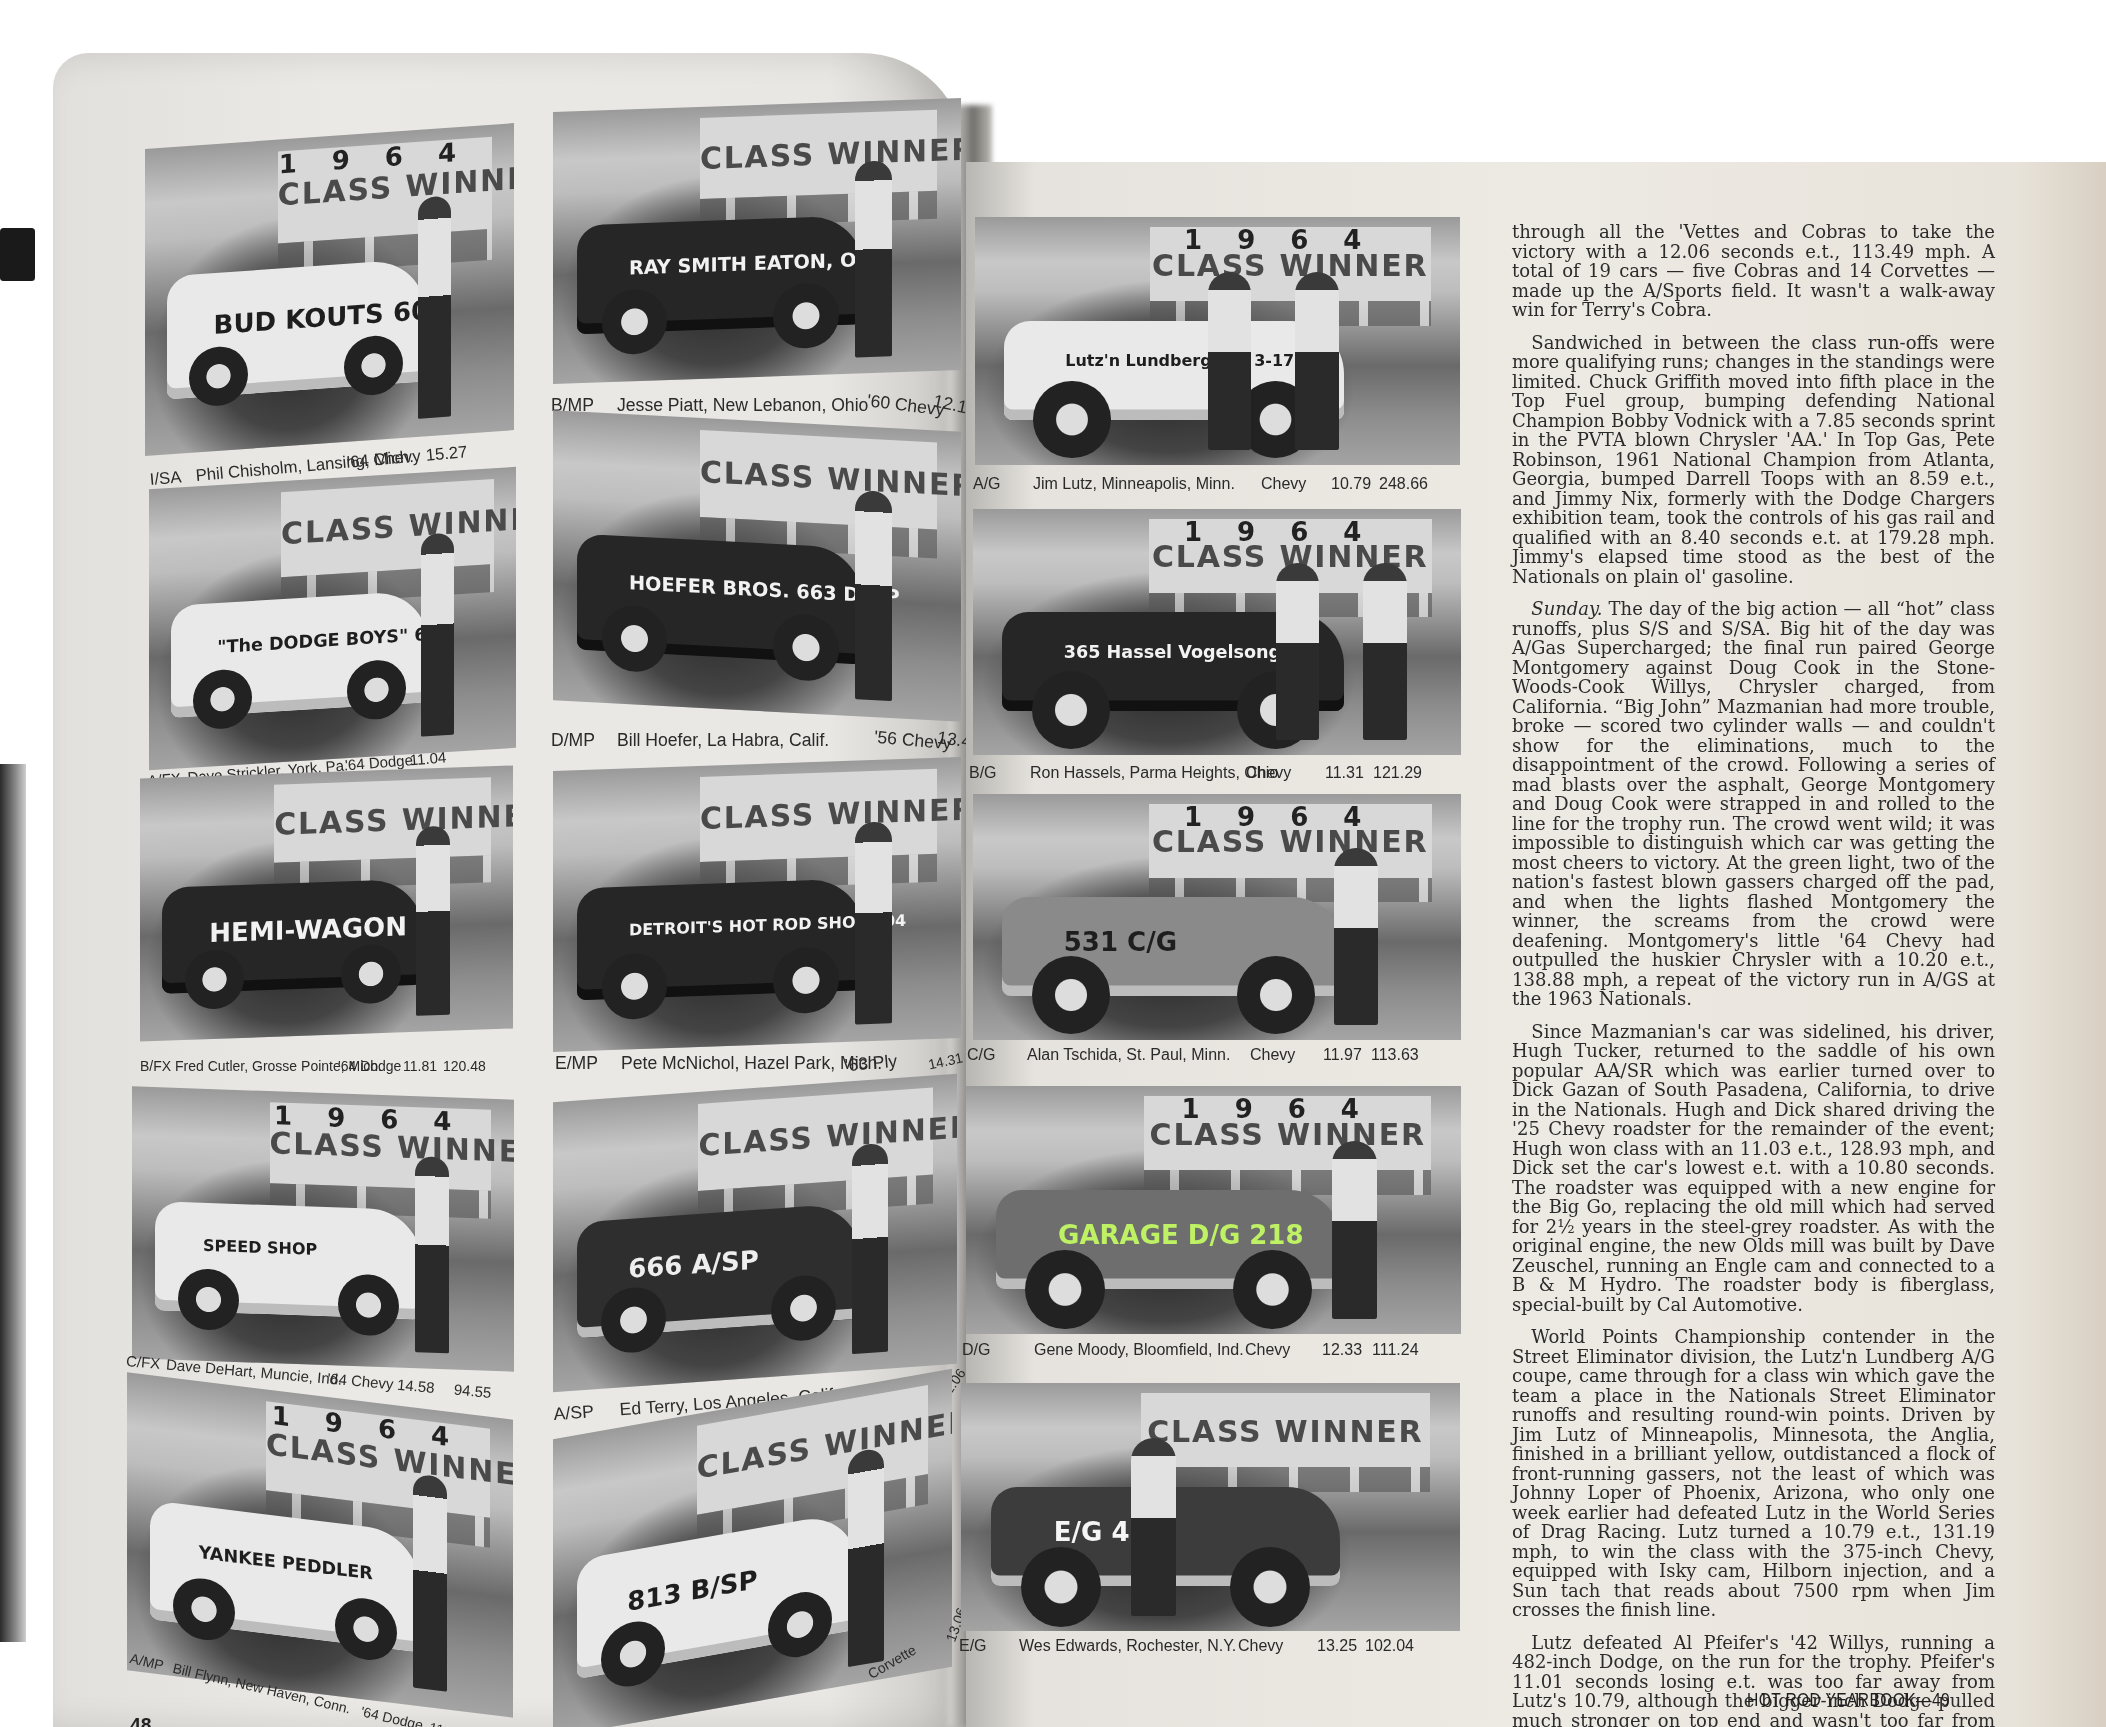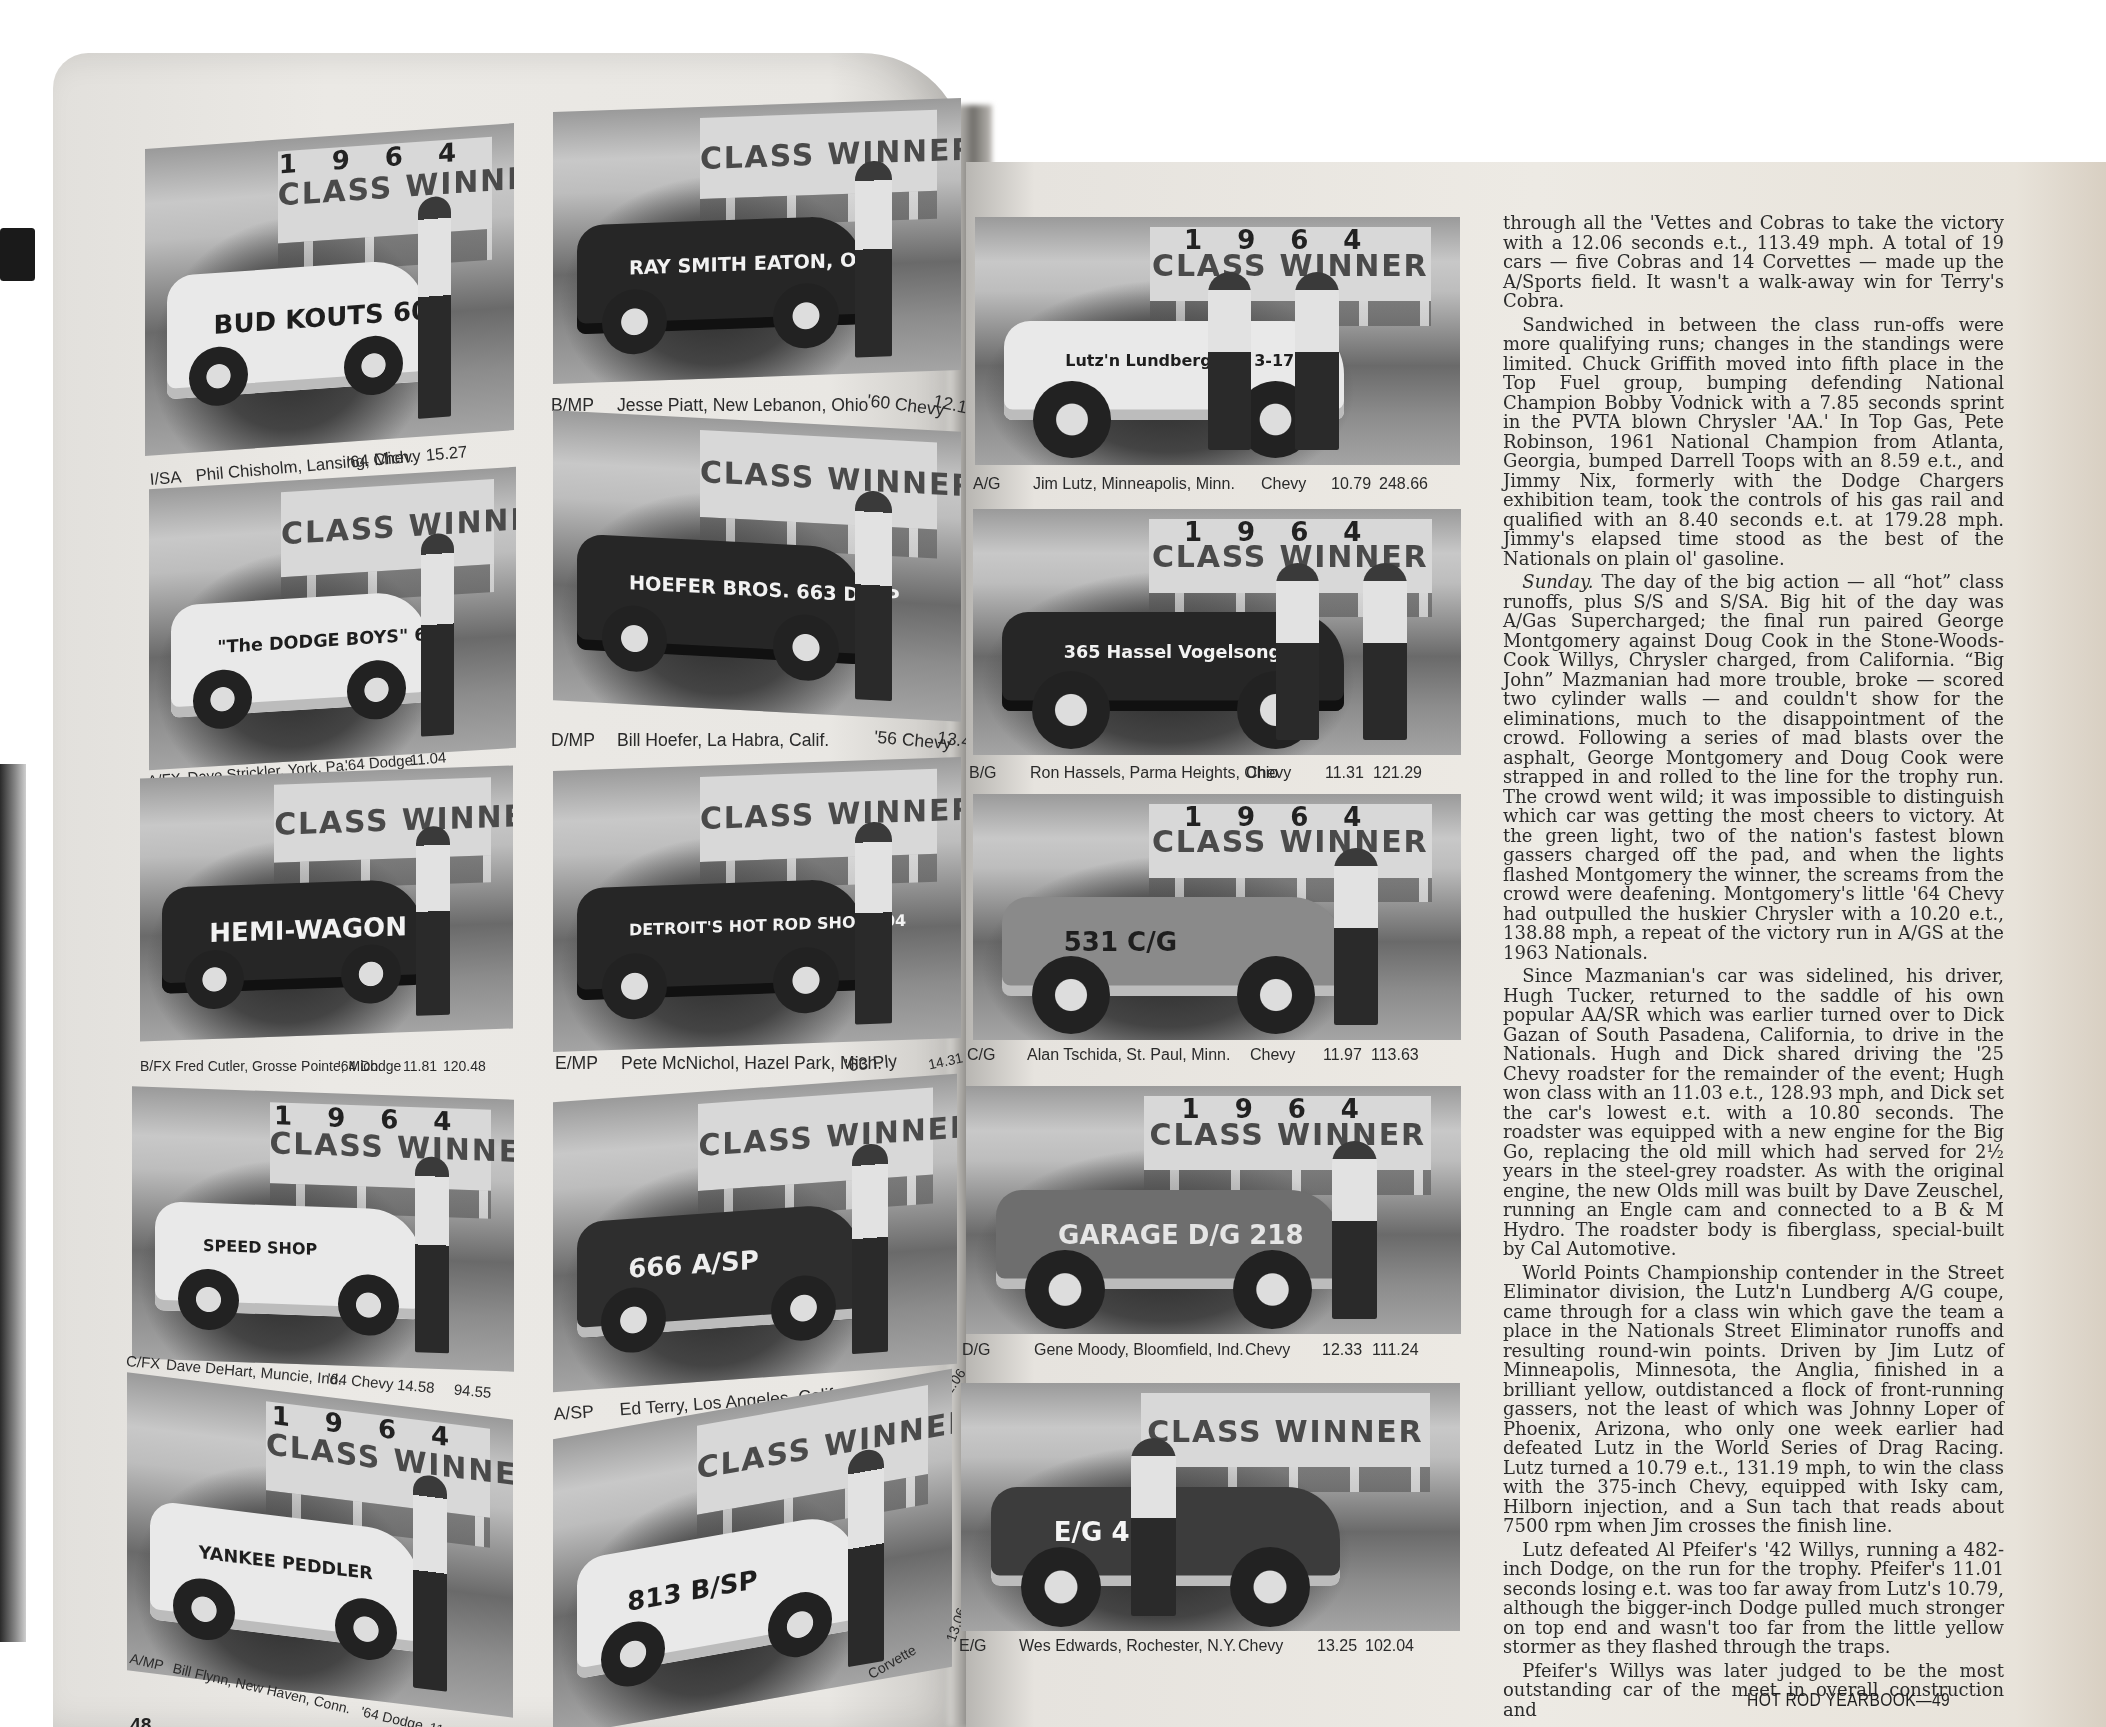--- a/index.html
+++ b/index.html
@@ -91,21 +91,21 @@
   .caption span { position: absolute; white-space: nowrap; }
   .folio {
     position: absolute; font-family: "Liberation Sans", sans-serif; font-weight: bold;
     font-size: 19.3px; color: #222;
   }
   .article {
     position: absolute; left: 1499px; top: 209px; width: 509px;
     font-family: "DejaVu Serif", serif; font-size: 18px; line-height: 19.5px;
     color: #2b2b2b; text-align: justify; hyphens: manual;
   }
-  .article p { margin: 4px; text-indent: 0; }
+  .article p { margin: 13px; text-indent: 0; }
   .article p.indent { text-indent: 19.3px; }
   .article em { }
   .running-foot {
     position: absolute; left: 1747px; top: 1689px;
     font-family: "Liberation Sans", sans-serif; font-size: 18.4px; color: #1e1e1e;
     letter-spacing: 0.4px; transform: scaleX(0.85); transform-origin: left;
   }
 </style>
 </head>
 <body>
@@ -377,21 +377,21 @@
   <span style="left:404px">113.63</span>
 </div>
 
 <div class="photo" style="left:966px;top:1086px;width:495px;height:248px;">
   <div class="banner">
       <div class="year-text">1964</div>
       <div class="banner-text">CLASS WINNER</div>
     </div>
   <div class="stripe"></div>
   <div class="car" style="background:#6e6e6e">
-      <div class="car-label" style="color:#e5e5e5">GARAGE D/G 218</div>
+      <div class="car-label" style="color:#bef264">GARAGE D/G 218</div>
     </div>
   <div class="wheel w1"></div>
     <div class="wheel w2"></div>
   <div class="person"></div>
 </div>
 <div class="caption" style="left:962px;top:1341px;font-size:16px;">
   <span style="left:0">D/G</span>
   <span style="left:72px">Gene Moody, Bloomfield, Ind.</span>
   <span style="left:283px">Chevy</span>
   <span style="left:360px">12.33</span>

